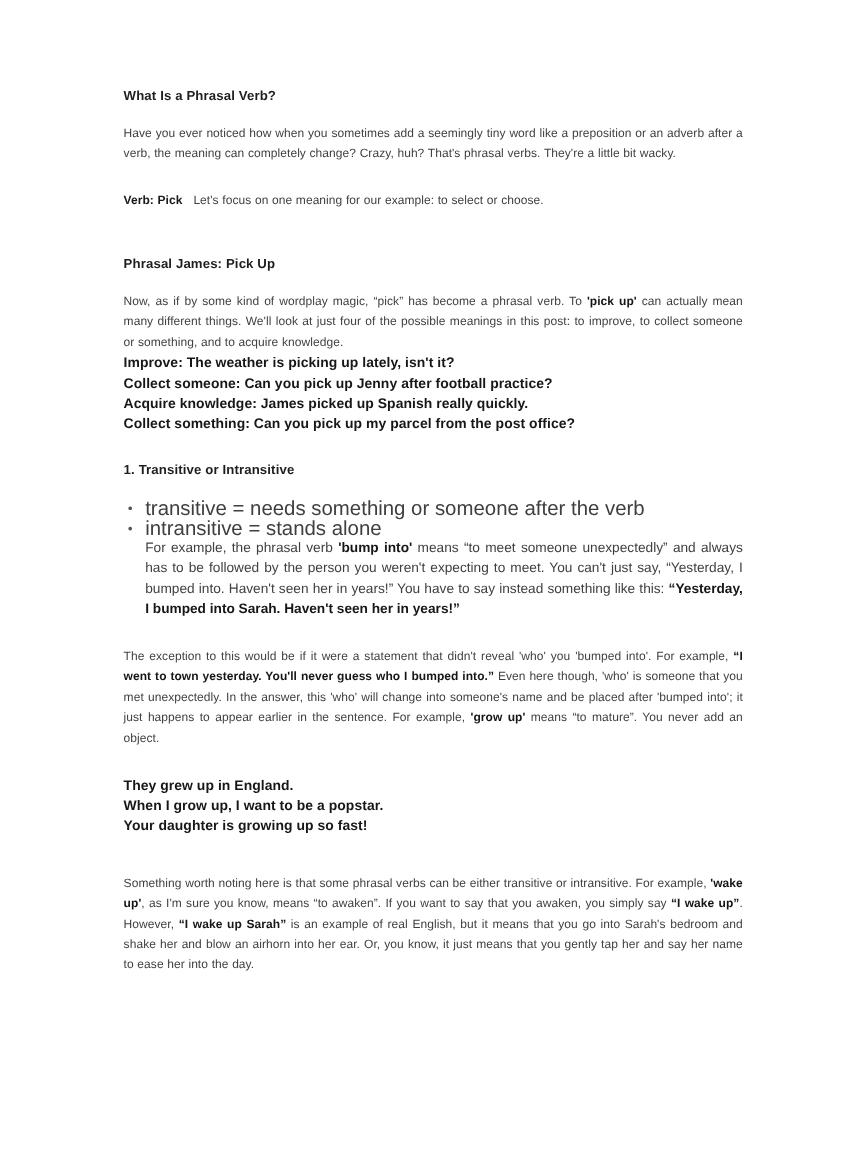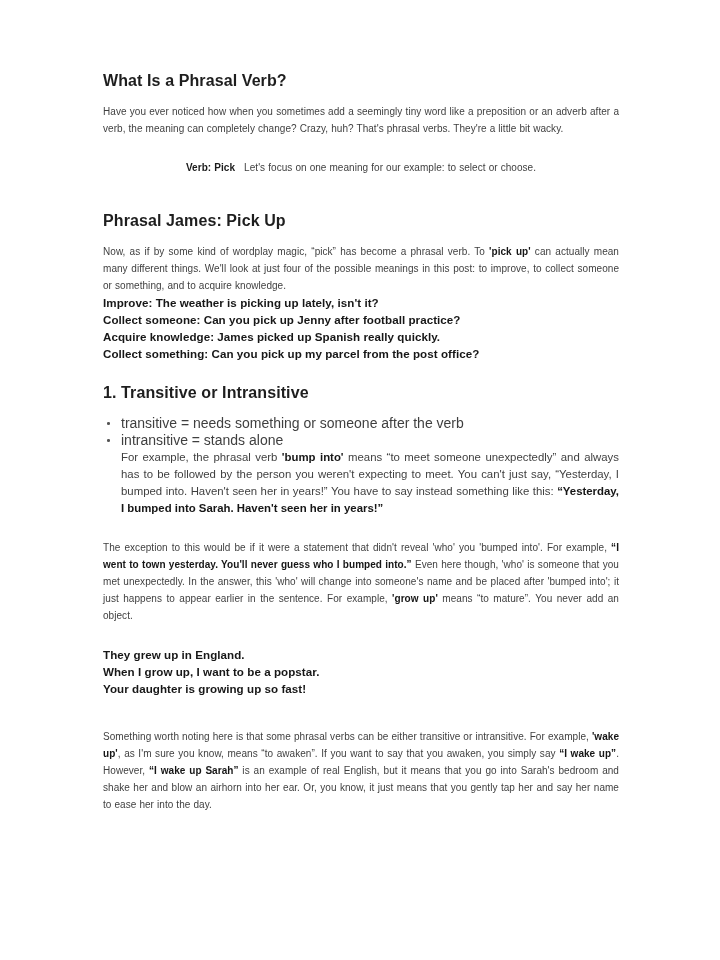--- a/index.html
+++ b/index.html
@@ -23,37 +23,37 @@
   }
   #column {
     position: absolute;
     left: 103px;
     top: 72px;
     width: 516px;
   }
 
   
   .h-sec {
-    font-size: 16px;
+    font-size: 11px;
     font-weight: bold;
     color: #1e1e1e;
     line-height: 17px;
     letter-spacing: 0.1px;
     margin: 0;
   }
   .para {
     font-size: 10px;
     line-height: 17px;
     text-align: justify;
     color: #3f3f3f;
     margin: 0;
     letter-spacing: 0.05px;
     word-spacing: 0.2px;
   }
-  .para.nojust { text-align: center; }
+  .para.nojust { text-align: left; }
   .para b, .bold {
     font-weight: bold;
     color: #161616;
   }
   .ital {
     font-style: italic;
     font-size: 11.4px;
     line-height: 17px;
     color: #3a3a3a;
     margin: 0;
@@ -75,21 +75,21 @@
   .gap-xl  { height: 22px; }
 
   
   .blist {
     list-style: none;
     margin: 0;
     padding: 0;
   }
   .blist li {
     position: relative;
-    font-size: 14px;
+    font-size: 17px;
     line-height: 17px;
     color: #3f3f3f;
     padding-left: 18px;
   }
   .blist li .dot {
     position: absolute;
     left: 4px;
     top: 7px;
     width: 2.6px;
     height: 2.6px;

